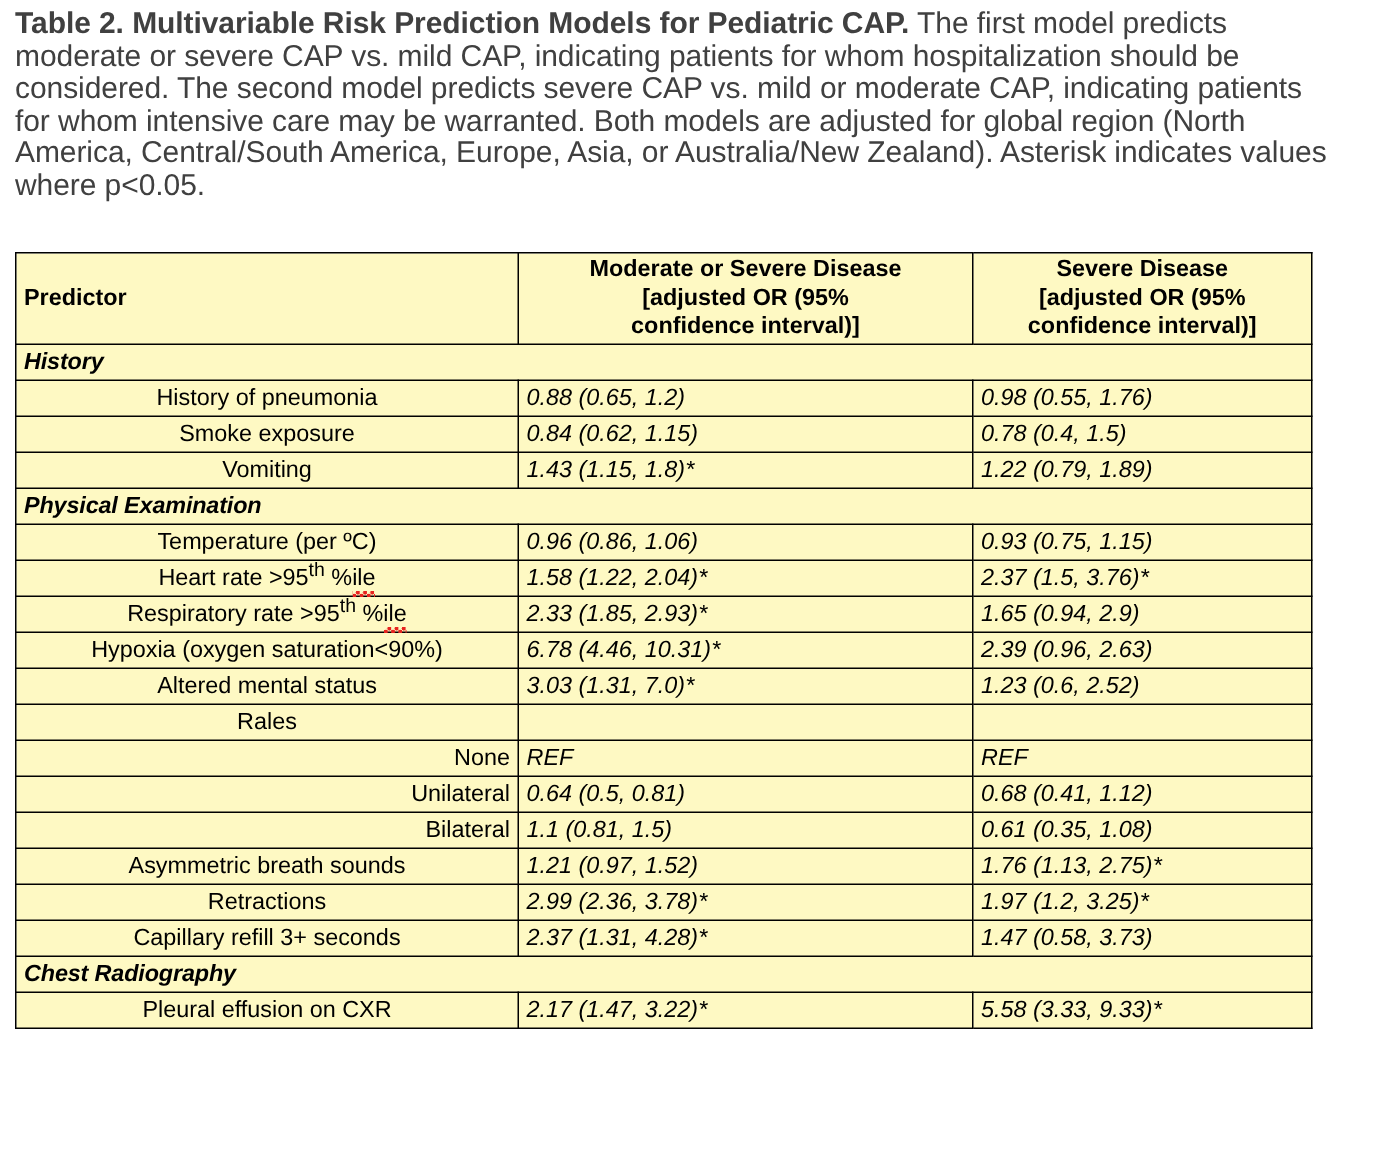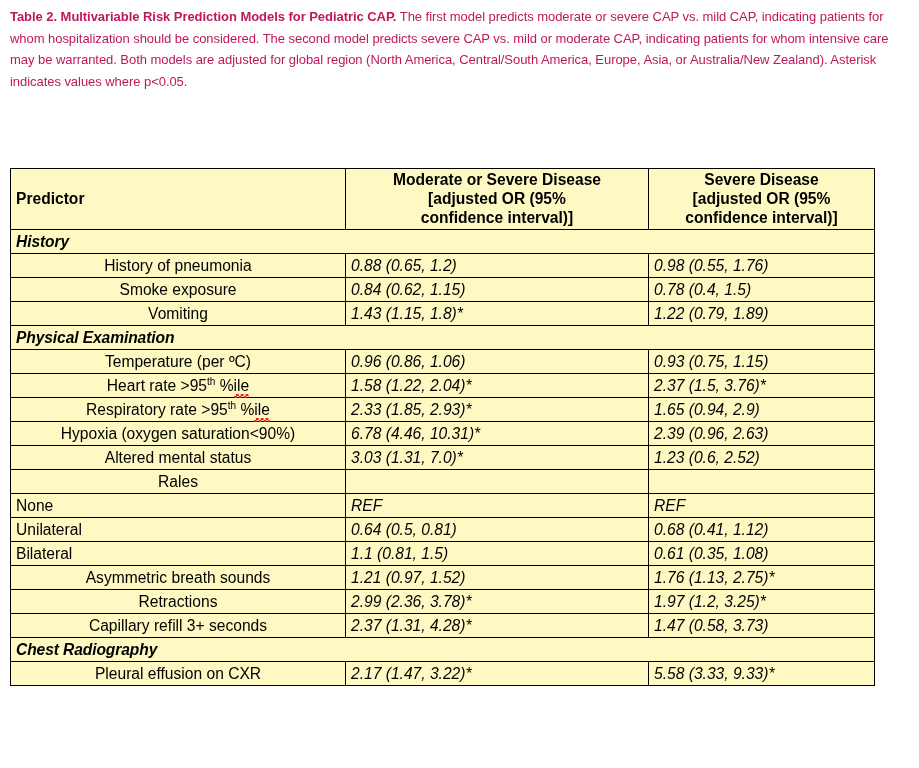--- a/index.html
+++ b/index.html
@@ -17,25 +17,25 @@
     height: 768px;
     background: #ffffff;
   }
 
   
   .caption {
     position: absolute;
     left: 10px;
     top: 6px;
     width: 880px;
-    font-size: 13px;
+    font-size: 20px;
     line-height: 21.6px;
     letter-spacing: -0.05px;
     text-align: left;
-    color: #be185d;
+    color: #404040;
   }
   .caption b { font-weight: bold; }
 
   
   .tbl-wrap {
     position: absolute;
     left: 10px;
     top: 168px;
     width: 864px;
   }
@@ -79,26 +79,26 @@
   
   .sect {
     font-weight: bold;
     font-style: italic;
     text-align: left;
     letter-spacing: -0.1px;
     margin-top: 23px;
   }
 
   .lbl { text-align: center; }
-  .lbl-right { text-align: left; }
+  .lbl-right { text-align: right; }
   .val { text-align: left; font-style: italic; }
   .empty { }
 
   sup.th {
-    font-size: 10px;
+    font-size: 13px;
     vertical-align: super;
     line-height: 0;
   }
 
   
   .squiggle {
     position: relative;
     display: inline-block;
   }
   .squiggle::after {

